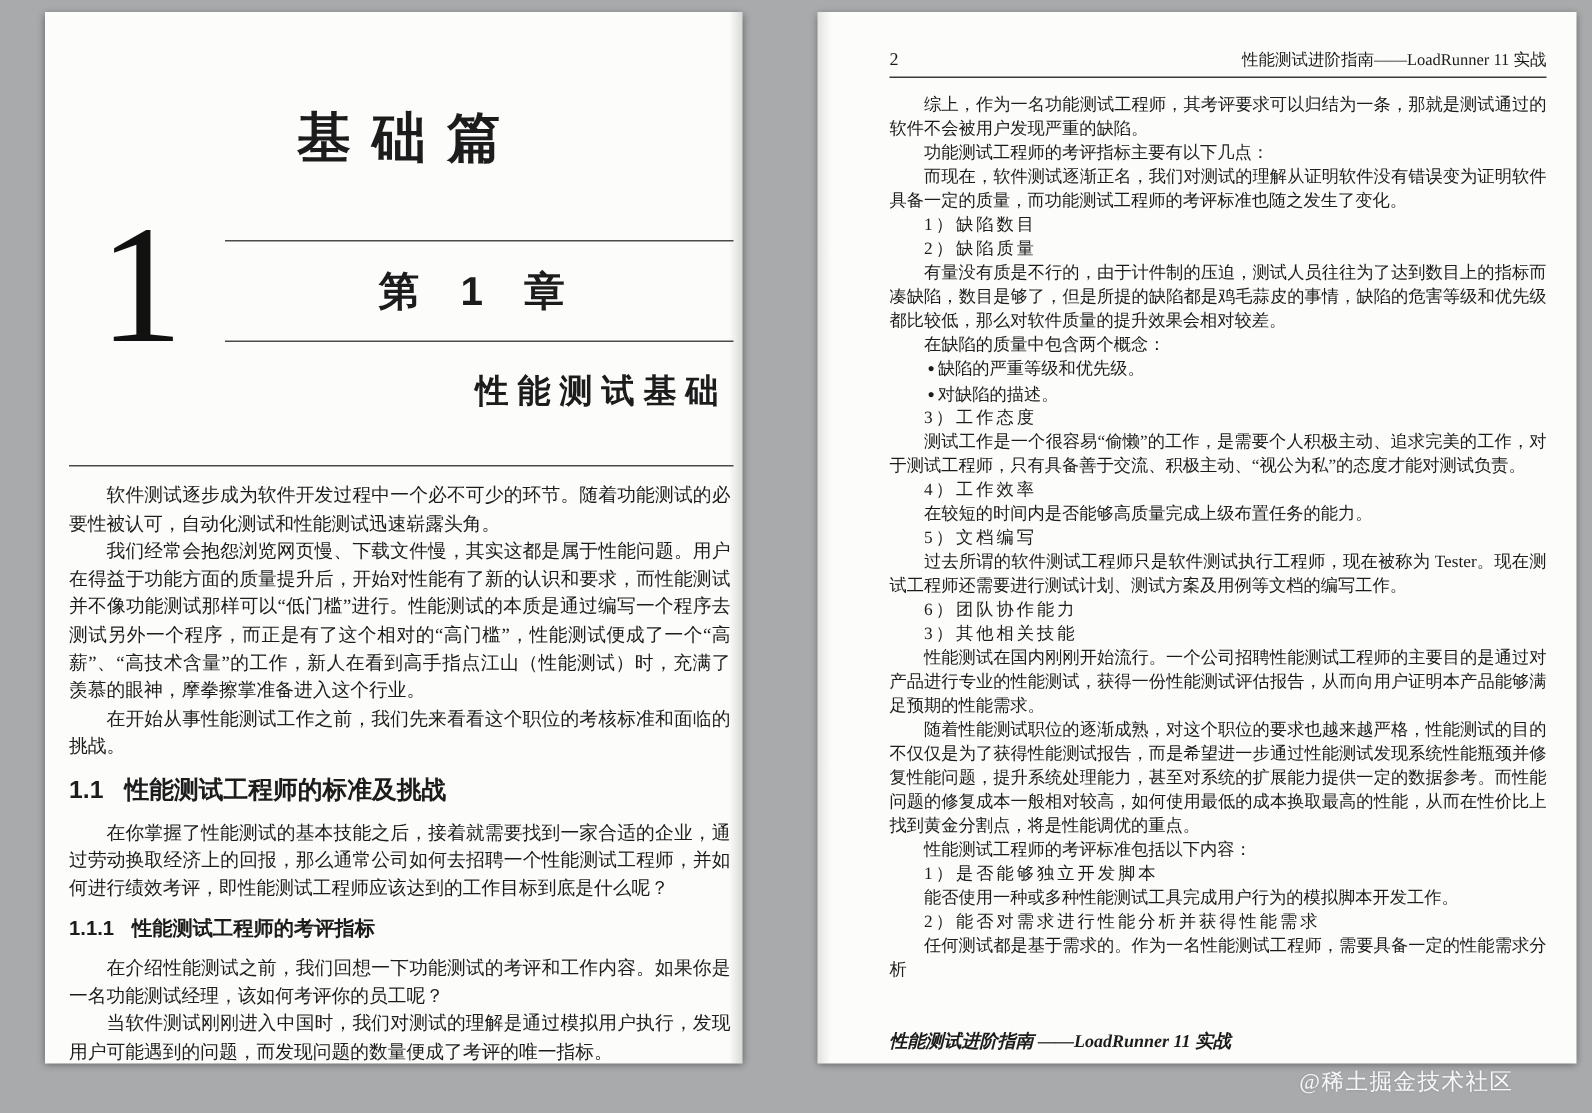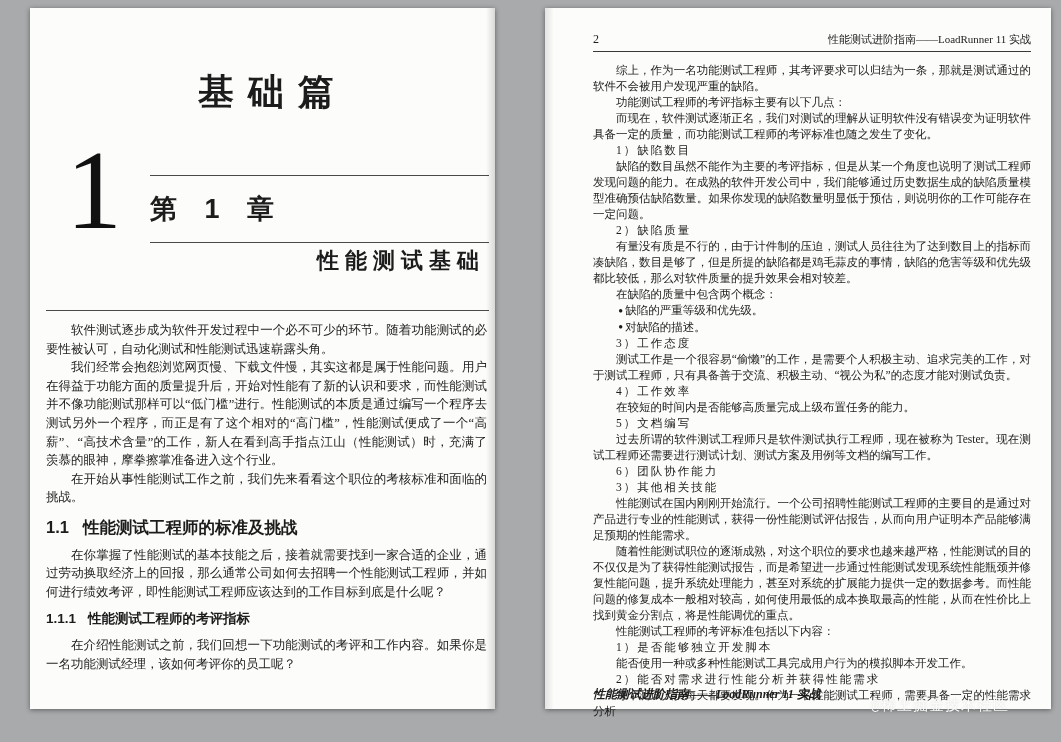--- a/index.html
+++ b/index.html
@@ -29,23 +29,23 @@
   .part-title {
     position:absolute; left:168px; top:60px;
     font-size:36px; font-weight:bold; letter-spacing:14px;
     font-family:"Liberation Sans","DejaVu Sans",sans-serif;
   }
   .big-num {
     position:absolute; left:36px; top:126px;
     font-size:112px; line-height:1; font-weight:400; color:#111;
   }
   .chapter-box {
-    position:absolute; left:120px; right:6px; top:167px;
+    position:absolute; left:120px; right:6px; top:152px;
     border-top:1px solid #4a4a4a; border-bottom:1px solid #4a4a4a;
-    padding:15px 0; text-align:left;
+    padding:15px 0; text-align:center;
   }
   .chapter-label { font-size:27px; letter-spacing:10px; font-weight:bold;
                    font-family:"Liberation Sans","DejaVu Sans",sans-serif; }
   .chapter-title {
     position:absolute; right:10px; top:238px;
     font-size:22px; font-weight:bold; letter-spacing:6px;
     font-family:"Liberation Sans","DejaVu Sans",sans-serif;
   }
   .rule { position:absolute; left:16px; right:6px; top:302px; border-top:1px solid #4a4a4a; }
 
@@ -79,24 +79,24 @@
   }
   .right-body .ln.num { text-indent:2em; letter-spacing:2px; }
   .right-body .ln.bullet { padding-left:2.2em; }
   .right-body .ln.bullet::before { content:"● "; font-size:8px; vertical-align:1.5px; }
   .pg-footer {
     position:absolute; left:48px; bottom:6px;
     font-size:12px; font-style:italic; font-weight:bold;
   }
 
   .watermark {
-    position:absolute; right:52px; bottom:27px;
+    position:absolute; right:52px; bottom:11px;
     font-size:15px; letter-spacing:1px;
     color:rgba(255,255,255,.93);
-    font-family:Liberation Mono, monospace;
+    font-family:Liberation Serif, serif;
     text-shadow:0 0 2px rgba(0,0,0,.15);
   }
 </style>
 </head>
 <body>
 
 <div class="canvas">
 
   <div class="page left-page">
     <div class="part-title">基础篇</div>
@@ -119,53 +119,53 @@
       </div>
       <div id="sec-paras">
           <div class="ln para">在你掌握了性能测试的基本技能之后，接着就需要找到一家合适的企业，通过劳动换取经济上的回报，那么通常公司如何去招聘一个性能测试工程师，并如何进行绩效考评，即性能测试工程师应该达到的工作目标到底是什么呢？</div>
         </div>
 
       <div class="subsec">
         <span>1.1.1</span><span class="sec-t">性能测试工程师的考评指标</span>
       </div>
       <div id="subsec-paras">
           <div class="ln para">在介绍性能测试之前，我们回想一下功能测试的考评和工作内容。如果你是一名功能测试经理，该如何考评你的员工呢？</div>
+          <div class="ln para">当软件测试刚刚进入中国时，我们对测试的理解是通过模拟用户执行，发现用户可能遇到的问题，而发现问题的数量便成了考评的唯一指标。</div>
         </div>
     </div>
   </div>
 
   <div class="page right-page">
     <div class="pg-header">
       <span class="pg-num">2</span>
       <span class="run-title">性能测试进阶指南——LoadRunner 11 实战</span>
     </div>
     <div class="body right-body" id="right-content">
         <div class="ln para">综上，作为一名功能测试工程师，其考评要求可以归结为一条，那就是测试通过的软件不会被用户发现严重的缺陷。</div>
         <div class="ln para">功能测试工程师的考评指标主要有以下几点：</div>
         <div class="ln para">而现在，软件测试逐渐正名，我们对测试的理解从证明软件没有错误变为证明软件具备一定的质量，而功能测试工程师的考评标准也随之发生了变化。</div>
         <div class="ln num">1）缺陷数目</div>
-        <div class="ln para">缺陷的数目虽然不能作为主要的考评指标，但是从某一个角度也说明了测试工程师发现问题的能力。在成熟的软件开发公司中，我们能够通过历史数据生成的缺陷质量模型准确预估缺陷数量。如果你发现的缺陷数量明显低于预估，则说明你的工作可能存在一定问题。</div>
         <div class="ln num">2）缺陷质量</div>
         <div class="ln para">有量没有质是不行的，由于计件制的压迫，测试人员往往为了达到数目上的指标而凑缺陷，数目是够了，但是所提的缺陷都是鸡毛蒜皮的事情，缺陷的危害等级和优先级都比较低，那么对软件质量的提升效果会相对较差。</div>
         <div class="ln para">在缺陷的质量中包含两个概念：</div>
         <div class="ln bullet">缺陷的严重等级和优先级。</div>
         <div class="ln bullet">对缺陷的描述。</div>
         <div class="ln num">3）工作态度</div>
         <div class="ln para">测试工作是一个很容易“偷懒”的工作，是需要个人积极主动、追求完美的工作，对于测试工程师，只有具备善于交流、积极主动、“视公为私”的态度才能对测试负责。</div>
         <div class="ln num">4）工作效率</div>
         <div class="ln para">在较短的时间内是否能够高质量完成上级布置任务的能力。</div>
         <div class="ln num">5）文档编写</div>
         <div class="ln para">过去所谓的软件测试工程师只是软件测试执行工程师，现在被称为 Tester。现在测试工程师还需要进行测试计划、测试方案及用例等文档的编写工作。</div>
         <div class="ln num">6）团队协作能力</div>
         <div class="ln num">3）其他相关技能</div>
         <div class="ln para">性能测试在国内刚刚开始流行。一个公司招聘性能测试工程师的主要目的是通过对产品进行专业的性能测试，获得一份性能测试评估报告，从而向用户证明本产品能够满足预期的性能需求。</div>
         <div class="ln para">随着性能测试职位的逐渐成熟，对这个职位的要求也越来越严格，性能测试的目的不仅仅是为了获得性能测试报告，而是希望进一步通过性能测试发现系统性能瓶颈并修复性能问题，提升系统处理能力，甚至对系统的扩展能力提供一定的数据参考。而性能问题的修复成本一般相对较高，如何使用最低的成本换取最高的性能，从而在性价比上找到黄金分割点，将是性能调优的重点。</div>
         <div class="ln para">性能测试工程师的考评标准包括以下内容：</div>
         <div class="ln num">1）是否能够独立开发脚本</div>
         <div class="ln para">能否使用一种或多种性能测试工具完成用户行为的模拟脚本开发工作。</div>
         <div class="ln num">2）能否对需求进行性能分析并获得性能需求</div>
-        <div class="ln para">每个测试人员每天都要发现。作为一名性能测试工程师，需要具备一定的性能需求分析</div>
+        <div class="ln para">任何测试都是基于需求的。作为一名性能测试工程师，需要具备一定的性能需求分析</div>
       </div>
     <div class="pg-footer">性能测试进阶指南 ——LoadRunner 11 实战</div>
   </div>
 
   <div class="watermark">@稀土掘金技术社区</div>
 </div>
 
 </body></html>

